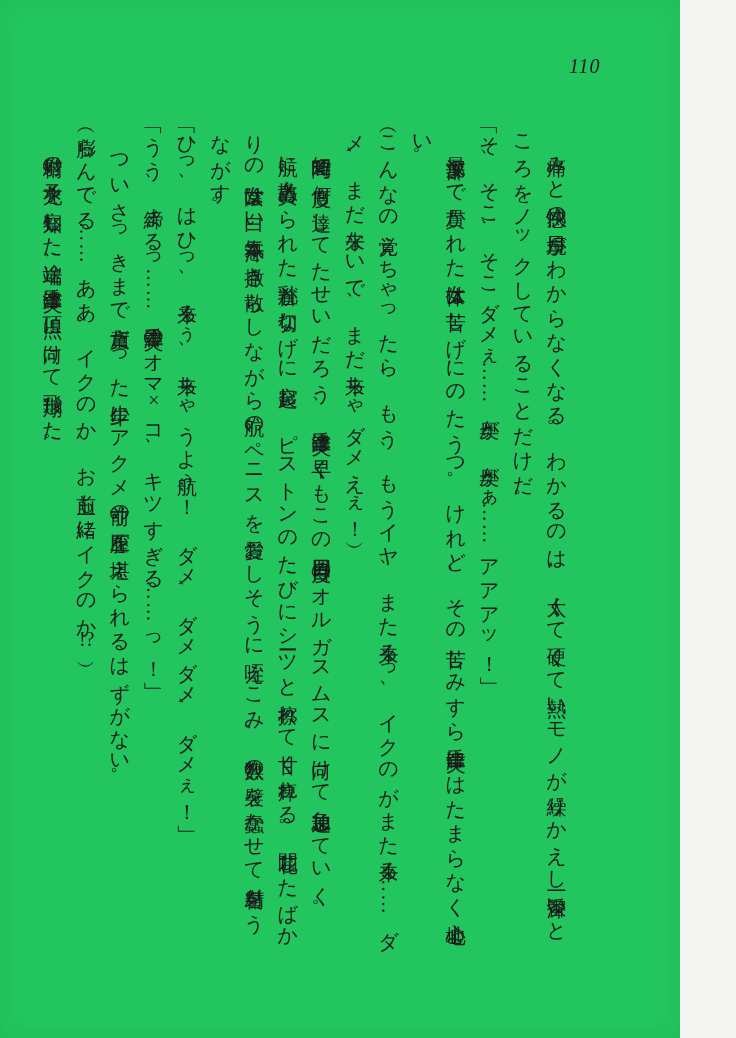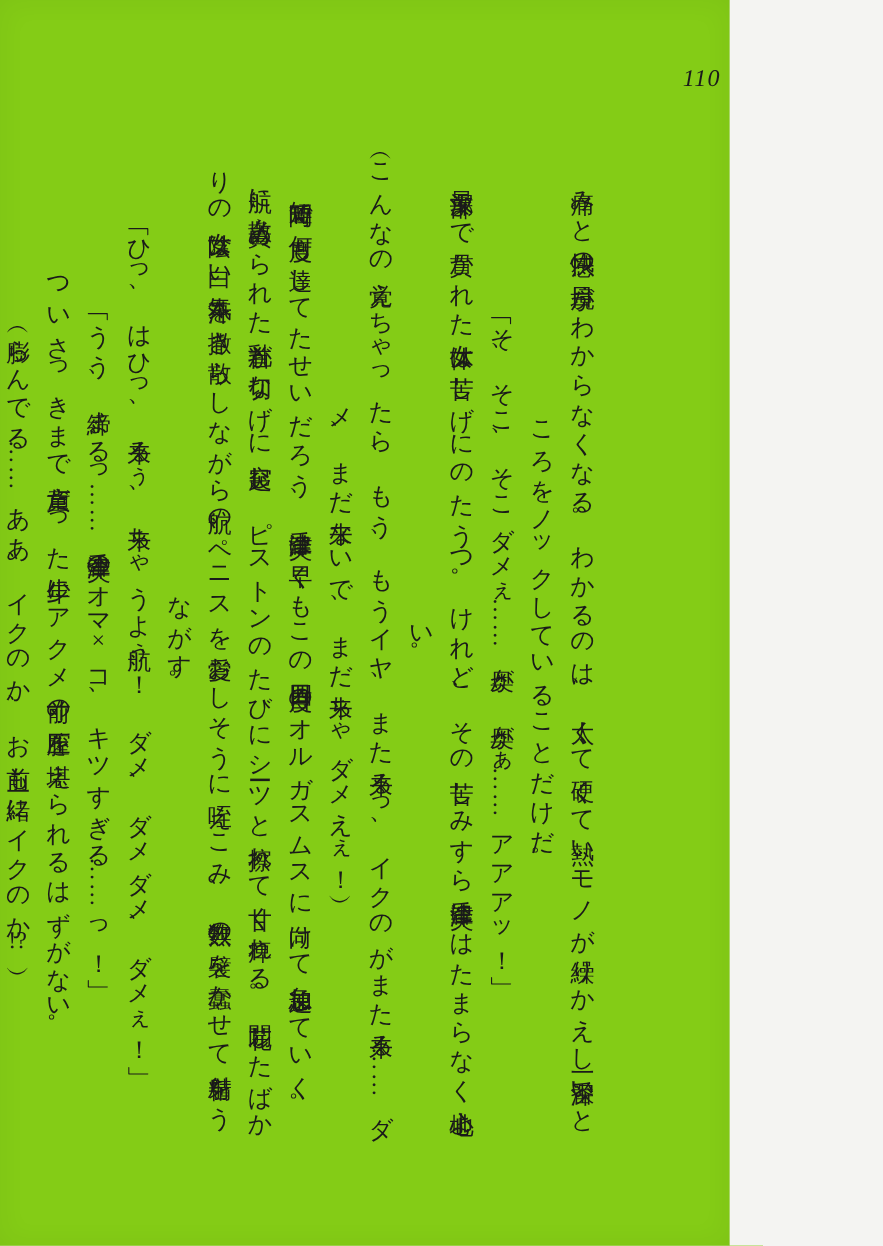--- a/index.html
+++ b/index.html
@@ -7,26 +7,25 @@
     padding: 0;
   }
   body {
     width: 736px;
     height: 1038px;
     background: #f4f4f2;
     overflow: hidden;
   }
   .book-page {
     position: relative;
-    width: 608px;
+    width: 680px;
     height: 1038px;
-    background: #84cc16;
+    background: #22c55e;
     box-shadow: inset 0 0 24px rgba(0,0,0,0.05);
     font-family: "Liberation Serif", "DejaVu Serif", serif;
-    text-align: center;
   }
   .page-number {
     position: absolute;
     top: 55px;
     left: 569px;
     font-family: "Liberation Serif", "DejaVu Serif", serif;
     font-style: italic;
     font-size: 20px;
     letter-spacing: 1px;
     color: #1b1b1b;

